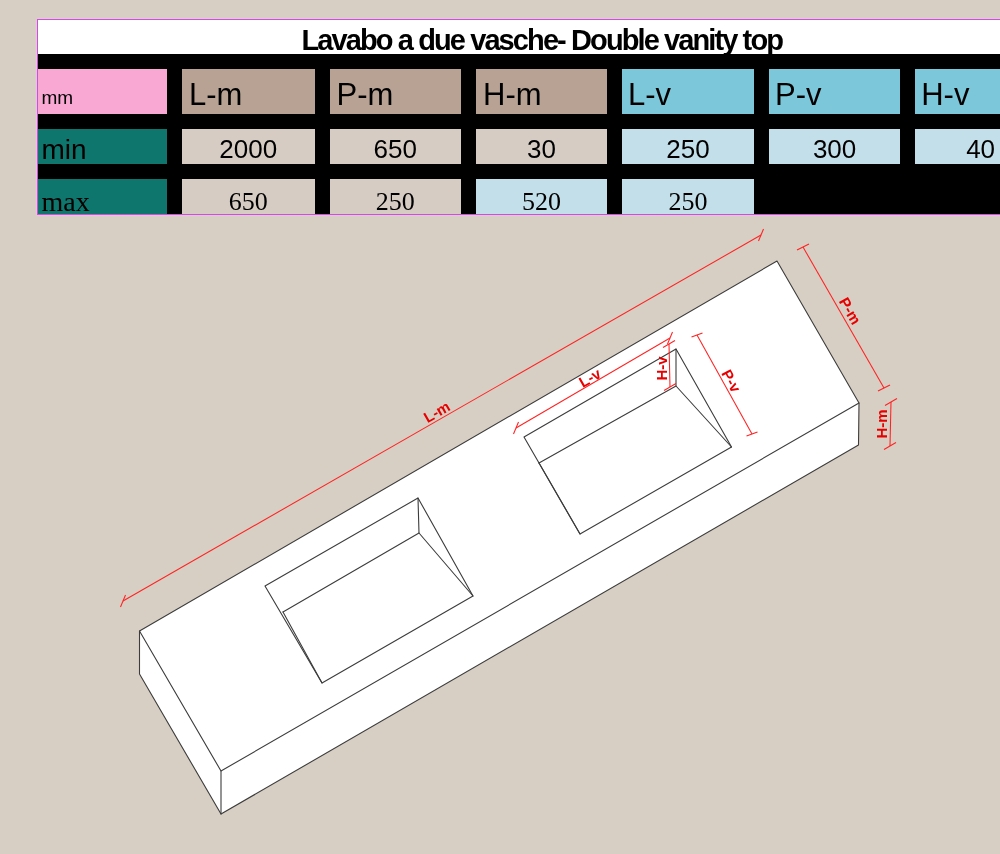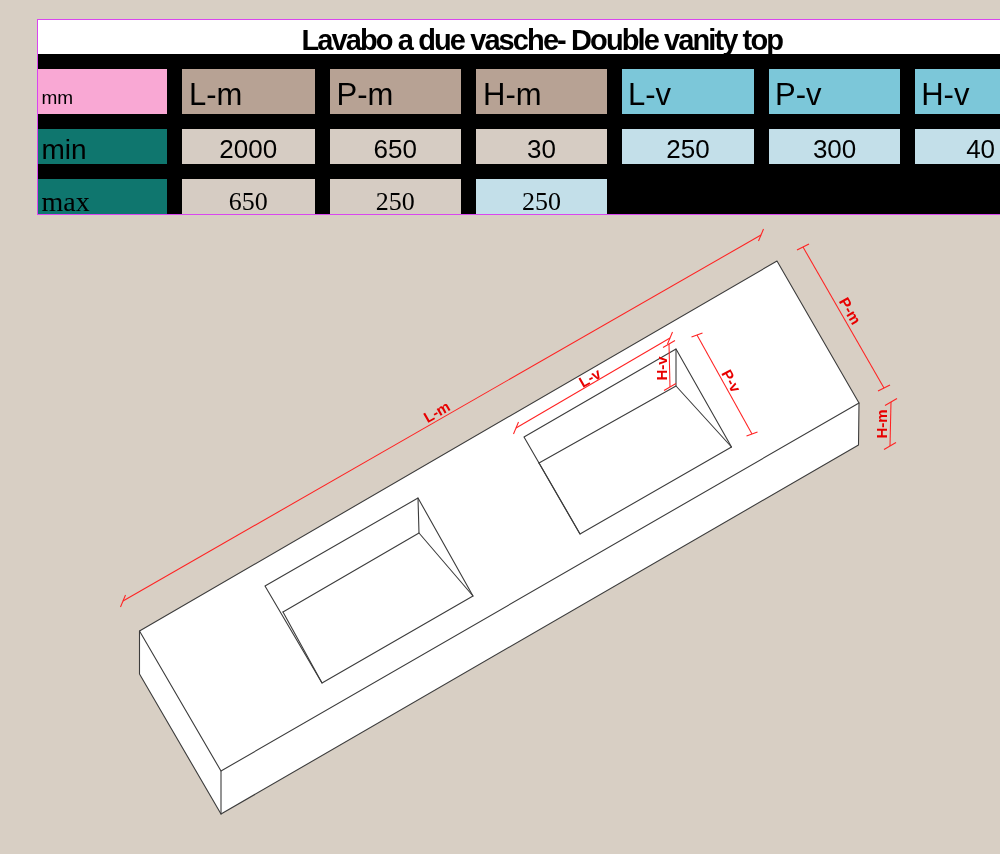--- a/index.html
+++ b/index.html
@@ -49,20 +49,21 @@
   <div class="cell dm r2">2000</div>
   <div class="cell dm r2">650</div>
   <div class="cell dm r2">30</div>
   <div class="cell dv r2">250</div>
   <div class="cell dv r2">300</div>
   <div class="cell dv r2">40</div>
 
   <div class="cell lab r3">max</div>
   <div class="cell dm r3">650</div>
   <div class="cell dm r3">250</div>
+  <div class="cell dv r3">520</div>
   <div class="cell dv r3">250</div>
 </div>
 
 <svg width="1000" height="854" viewBox="0 0 1000 854">
   <g fill="none" stroke="#3c3c3c" stroke-width="1.1" stroke-linejoin="round" stroke-linecap="round">
 
     <polygon points="139.5,631 777,261 859,403 858.5,445 221,814 139.5,674" fill="#ffffff"></polygon>
 
     <polyline points="139.5,631 221,771 859,403"></polyline>
 

